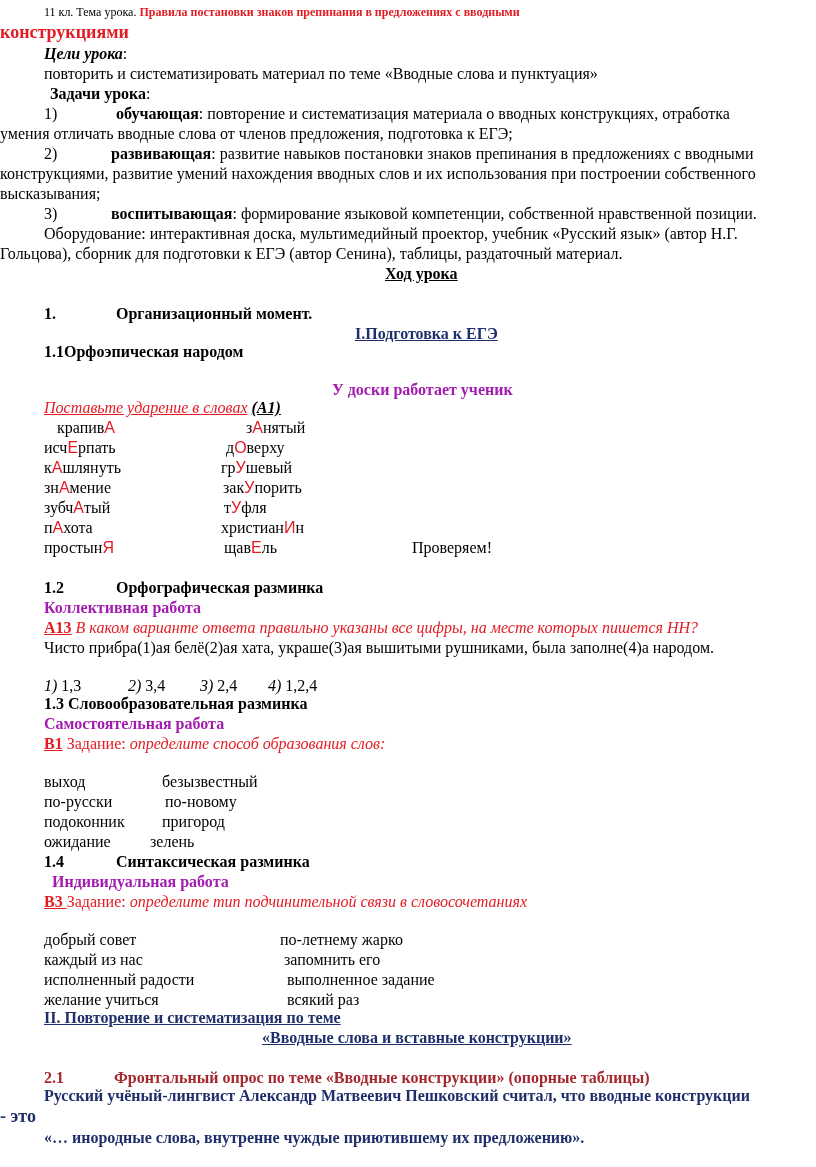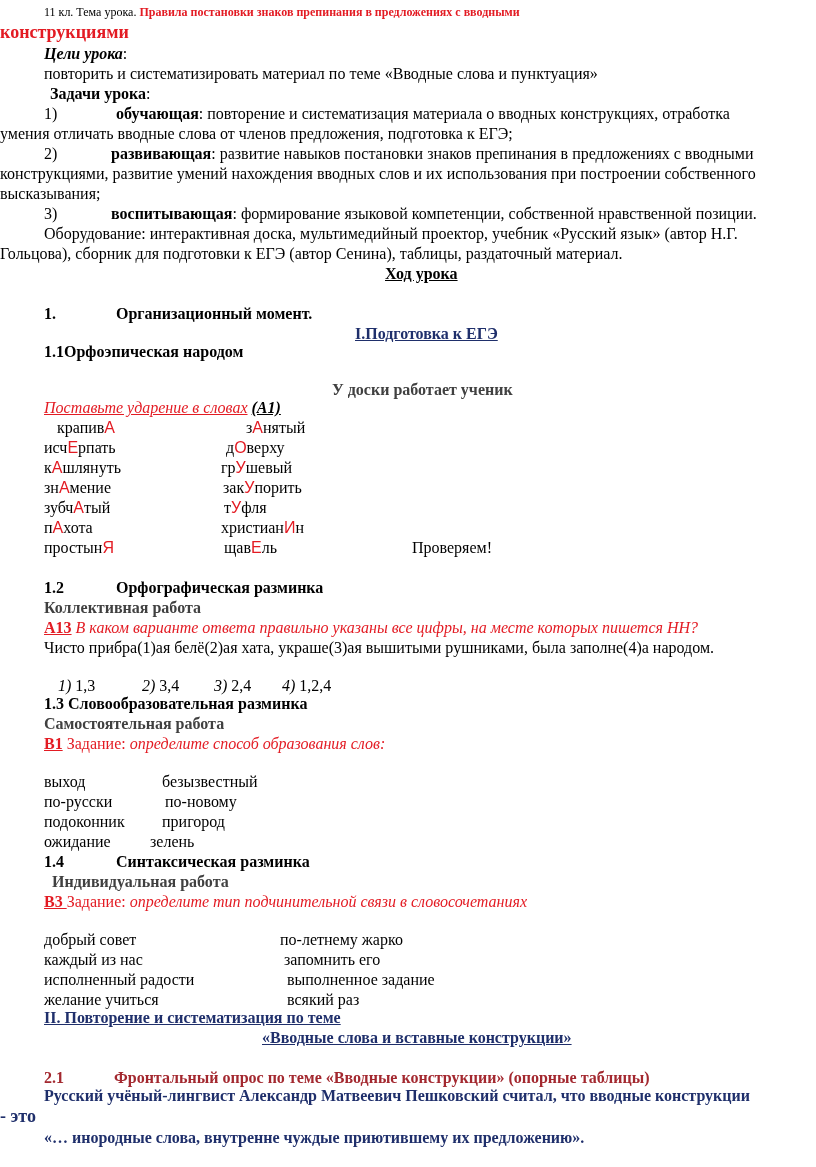--- a/index.html
+++ b/index.html
@@ -6,21 +6,21 @@
   body {
     width: 816px; height: 1167px; overflow: hidden; position: relative;
     font-family: "Liberation Serif", "DejaVu Serif", serif;
     font-size: 16px; color: #000;
   }
   .ln { position: absolute; white-space: nowrap; line-height: 20px; }
   .b { font-weight: bold; }
   .i { font-style: italic; }
   .u { text-decoration: underline; }
   .red { color: #e31b23; }
-  .green { color: #404040; text-align: right; }
+  .green { color: #a21caf; text-align: right; }
   .navy { color: #1f2f6b; }
   .maroon { color: #a3282f; }
   .acc { color: #e31b23; font-family: "Liberation Sans", "DejaVu Sans", sans-serif; }
   .tab { display: inline-block; }
 </style>
 </head>
 <body>
 
 <div class="ln" style="left:44px; top:2px; font-size:12px;">
   <span>11 кл. Тема урока.</span>
@@ -93,21 +93,21 @@
 
 <div class="ln b" style="left:44px; top:578px;">
   <span class="tab" style="width:72px;">1.2</span><span>Орфографическая разминка</span>
 </div>
 <div class="ln b green" style="left:44px; top:598px;">Коллективная работа</div>
 <div class="ln" style="left:44px; top:618px;">
   <span class="b u red">А13</span><span class="i red"> В каком варианте ответа правильно указаны все цифры, на месте которых пишется НН?</span>
 </div>
 <div class="ln" style="left:44px; top:638px;">Чисто прибра(1)ая белё(2)ая  хата, украше(3)ая вышитыми рушниками, была заполне(4)а народом.</div>
 
-<div class="ln" style="left:44px; top:676px;margin-left:14px;">
+<div class="ln" style="left:44px; top:676px;">
   <span class="tab" style="width:84px;"><span class="i">1)</span><span> 1,3</span></span><span class="tab" style="width:72px;"><span class="i">2)</span><span> 3,4</span></span><span class="tab" style="width:68px;"><span class="i">3)</span><span> 2,4</span></span><span class="tab"><span class="i">4)</span><span> 1,2,4</span></span>
 </div>
 
 <div class="ln b" style="left:44px; top:694px;">1.3  Словообразовательная разминка</div>
 <div class="ln b green" style="left:44px; top:714px;">Самостоятельная работа</div>
 <div class="ln red" style="left:44px; top:734px;">
   <span class="b u">В1</span><span> Задание: </span><span class="i">определите способ образования слов:</span>
 </div>
 <div id="b1-words">
     <div class="ln" style="left: 44px; top: 772px;">выход</div>

